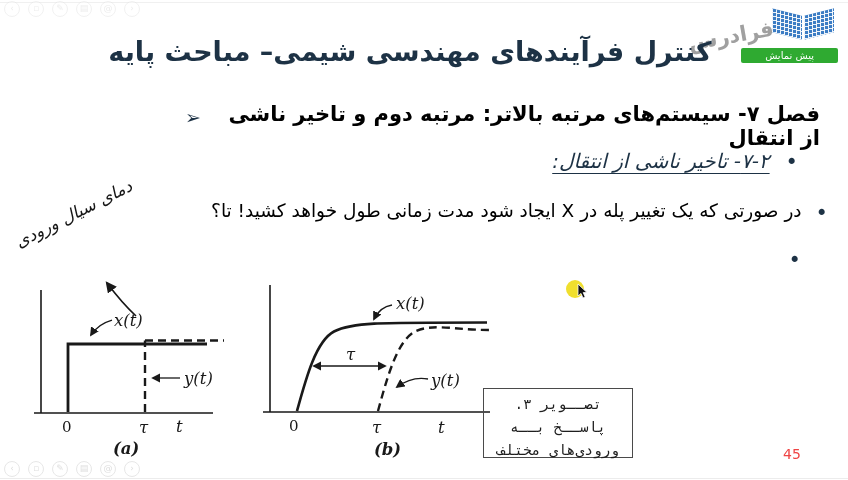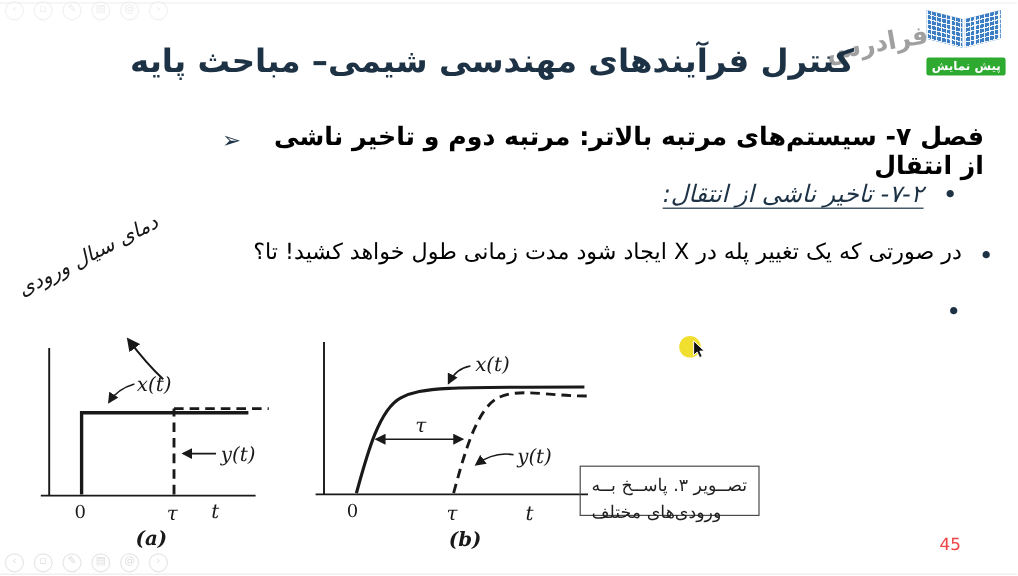--- a/index.html
+++ b/index.html
@@ -17,21 +17,21 @@
   .logo{position:absolute;top:6px;right:8px;width:140px;height:58px;}
   .brand{position:absolute;right:66px;top:18px;transform:rotate(-10deg);
          color:#a0a0a0;font-size:21px;font-weight:700;}
   .book{position:absolute;right:4px;top:2px;width:66px;height:34px;}
   .book-half{position:absolute;top:4px;width:30px;height:24px;background:#3c7dc4;
     background-image:repeating-linear-gradient(0deg,rgba(255,255,255,.9) 0 1px,transparent 1px 4px),
                      repeating-linear-gradient(90deg,rgba(255,255,255,.9) 0 1px,transparent 1px 4px);}
   .book-left{right:34px;transform:skewY(14deg);}
   .book-right{right:2px;transform:skewY(-14deg);}
   .badge{position:absolute;right:2px;top:42px;background:#2faa31;color:#fff;
-         font-size:10px;font-weight:700;padding:2px 4px;border-radius:2px;direction:rtl;}
+         font-size:10px;font-weight:400;padding:2px 24px;border-radius:2px;direction:rtl;}
   
   .title{position:absolute;top:36px;left:60px;width:700px;text-align:center;direction:rtl;
          font-size:27px;font-weight:700;color:#1d3245;}
   .chapter{position:absolute;top:102px;left:185px;right:28px;display:flex;gap:14px;align-items:flex-start;}
   .chapter-arrow{font-size:19px;color:#1d3245;line-height:30px;}
   .chapter-text{flex:1;direction:rtl;text-align:right;font-size:21px;font-weight:700;color:#000000;}
   .section{position:absolute;top:149px;right:50px;direction:rtl;display:flex;gap:16px;align-items:flex-start;}
   .bullet-dot{font-size:21px;line-height:26px;color:#1d3245;}
   .section-text{font-size:20px;font-style:italic;color:#1d3245;
                 text-decoration:underline;text-underline-offset:5px;text-decoration-thickness:1.3px;text-align:center;}
@@ -41,23 +41,23 @@
   
   .handnote{position:absolute;left:6px;top:238px;width:140px;transform:rotate(-27deg);
             transform-origin:left center;direction:rtl;font-size:17px;font-style:italic;
             color:#161616;letter-spacing:.5px;white-space:nowrap;}
   
   .fig-layer{position:absolute;left:0;top:0;width:848px;height:480px;pointer-events:none;}
   .fig-label{font-family:"DejaVu Serif",serif;font-style:italic;font-size:16.5px;fill:#191919;}
   .fig-num{font-family:"DejaVu Serif",serif;font-size:15px;fill:#191919;}
   .fig-cap{font-family:"DejaVu Serif",serif;font-style:italic;font-weight:600;font-size:16.5px;fill:#191919;}
   
-  .caption-box{position:absolute;left:483px;top:388px;width:150px;height:42px;border:1.3px solid #4a4a4a;
-               box-sizing:border-box;padding:5px 9px;direction:rtl;text-align:left;
-               font-size:14.5px;color:#1f1f1f;line-height:1.6;}
+  .caption-box{position:absolute;left:483px;top:388px;width:150px;height:70px;border:1.3px solid #4a4a4a;
+               box-sizing:border-box;padding:5px 9px;direction:rtl;text-align:center;
+               font-size:14.5px;color:#1f1f1f;line-height:1.6;font-family:Liberation Mono, monospace;}
   
   .cursor-dot{position:absolute;left:566px;top:280px;width:18px;height:18px;border-radius:50%;
               background:#f0df2e;}
   .cursor-arrow{position:absolute;left:577px;top:284px;}
   .page-num{position:absolute;left:783px;top:446px;font-size:14px;color:#ef4444;}
 </style>
 </head>
 <body>
 
 <div class="slide">

